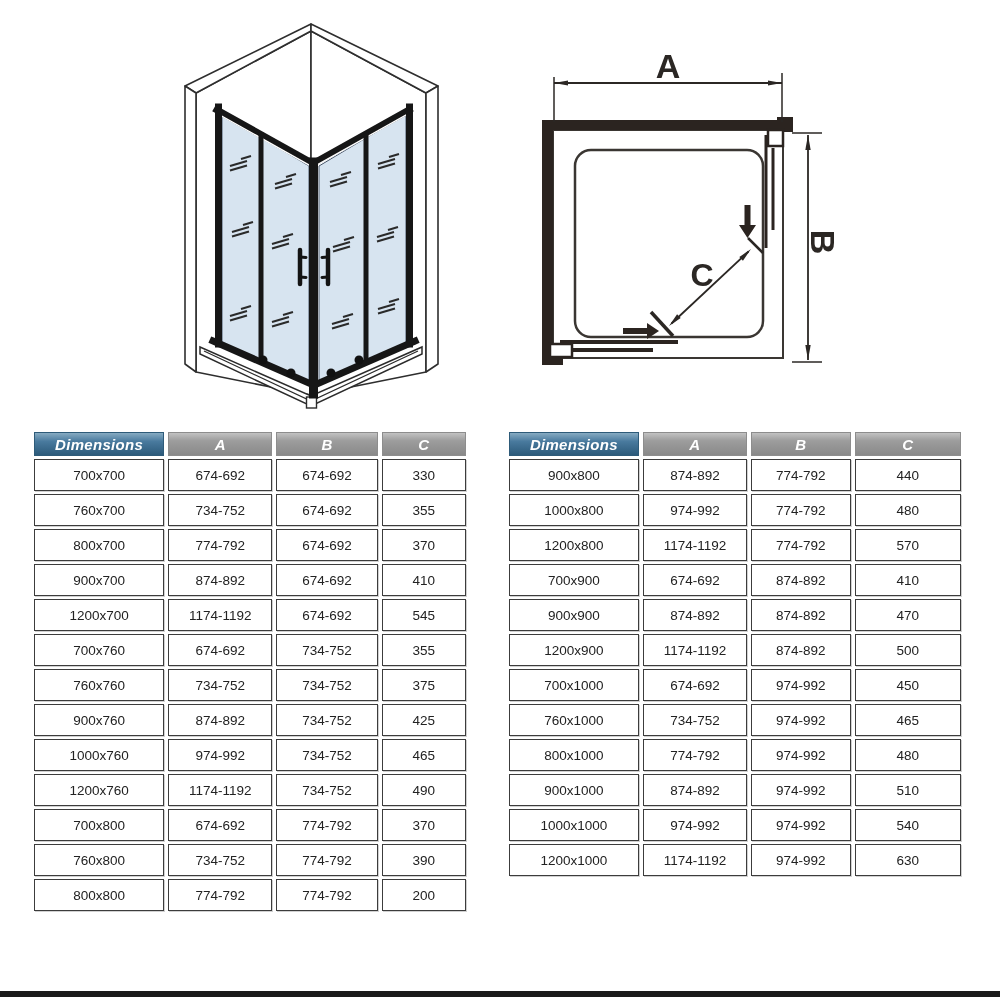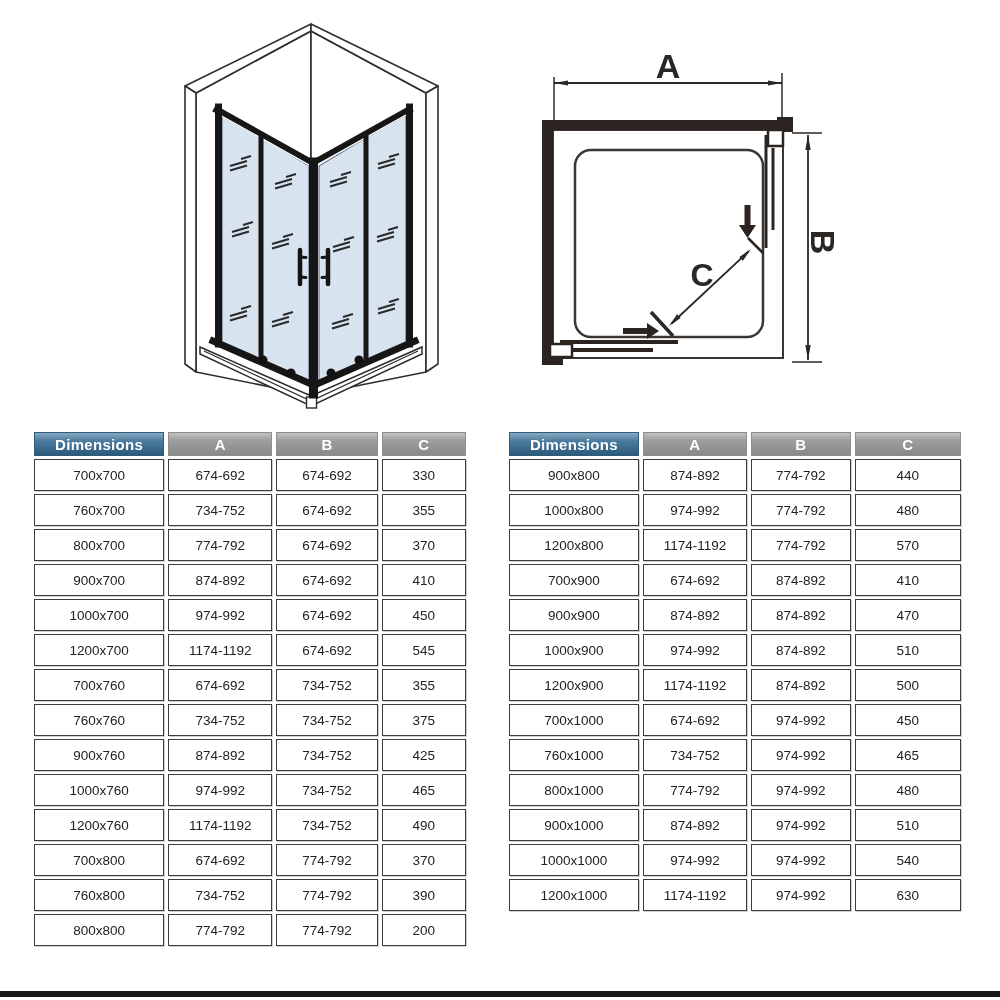--- a/index.html
+++ b/index.html
@@ -8,21 +8,21 @@
     font-family:"Liberation Sans","DejaVu Sans",sans-serif;overflow:hidden;
   }
   .figure-iso{position:absolute;left:100px;top:10px;width:400px;height:400px;}
   .figure-plan{position:absolute;left:520px;top:40px;width:380px;height:370px;}
   .dim-table{position:absolute;top:429px;}
   .dim-table.left{left:30px;width:440px;}
   .dim-table.right{left:505px;width:460px;}
   table{border-collapse:separate;border-spacing:4px 3px;width:100%;table-layout:fixed;}
   th{
     height:22px;padding:0;color:#ffffff;font-size:15px;text-align:center;
-    vertical-align:middle;letter-spacing:0.3px;
+    vertical-align:middle;letter-spacing:0.3px;font-style:italic;
   }
   th.hdr-dim{
     font-weight:600;
     background:linear-gradient(to bottom,#87abc2 0%,#497a9e 38%,#2c5a7a 100%);
     border:1px solid #2e5b79;
   }
   th.hdr-abc{
     font-weight:700;
     background:linear-gradient(to bottom,#c2c2c2 0%,#9d9d9d 35%,#898989 100%);
     border:1px solid #8d8d8d;
@@ -207,26 +207,20 @@
           <td>674-692</td>
           <td>370</td>
         </tr>
         <tr>
           <td>900x700</td>
           <td>874-892</td>
           <td>674-692</td>
           <td>410</td>
         </tr>
         <tr>
-          <td>1000x700</td>
-          <td>974-992</td>
-          <td>674-692</td>
-          <td>450</td>
-        </tr>
-        <tr>
           <td>1200x700</td>
           <td>1174-1192</td>
           <td>674-692</td>
           <td>545</td>
         </tr>
         <tr>
           <td>700x760</td>
           <td>674-692</td>
           <td>734-752</td>
           <td>355</td>
@@ -318,26 +312,20 @@
           <td>874-892</td>
           <td>410</td>
         </tr>
         <tr>
           <td>900x900</td>
           <td>874-892</td>
           <td>874-892</td>
           <td>470</td>
         </tr>
         <tr>
-          <td>1000x900</td>
-          <td>974-992</td>
-          <td>874-892</td>
-          <td>510</td>
-        </tr>
-        <tr>
           <td>1200x900</td>
           <td>1174-1192</td>
           <td>874-892</td>
           <td>500</td>
         </tr>
         <tr>
           <td>700x1000</td>
           <td>674-692</td>
           <td>974-992</td>
           <td>450</td>

